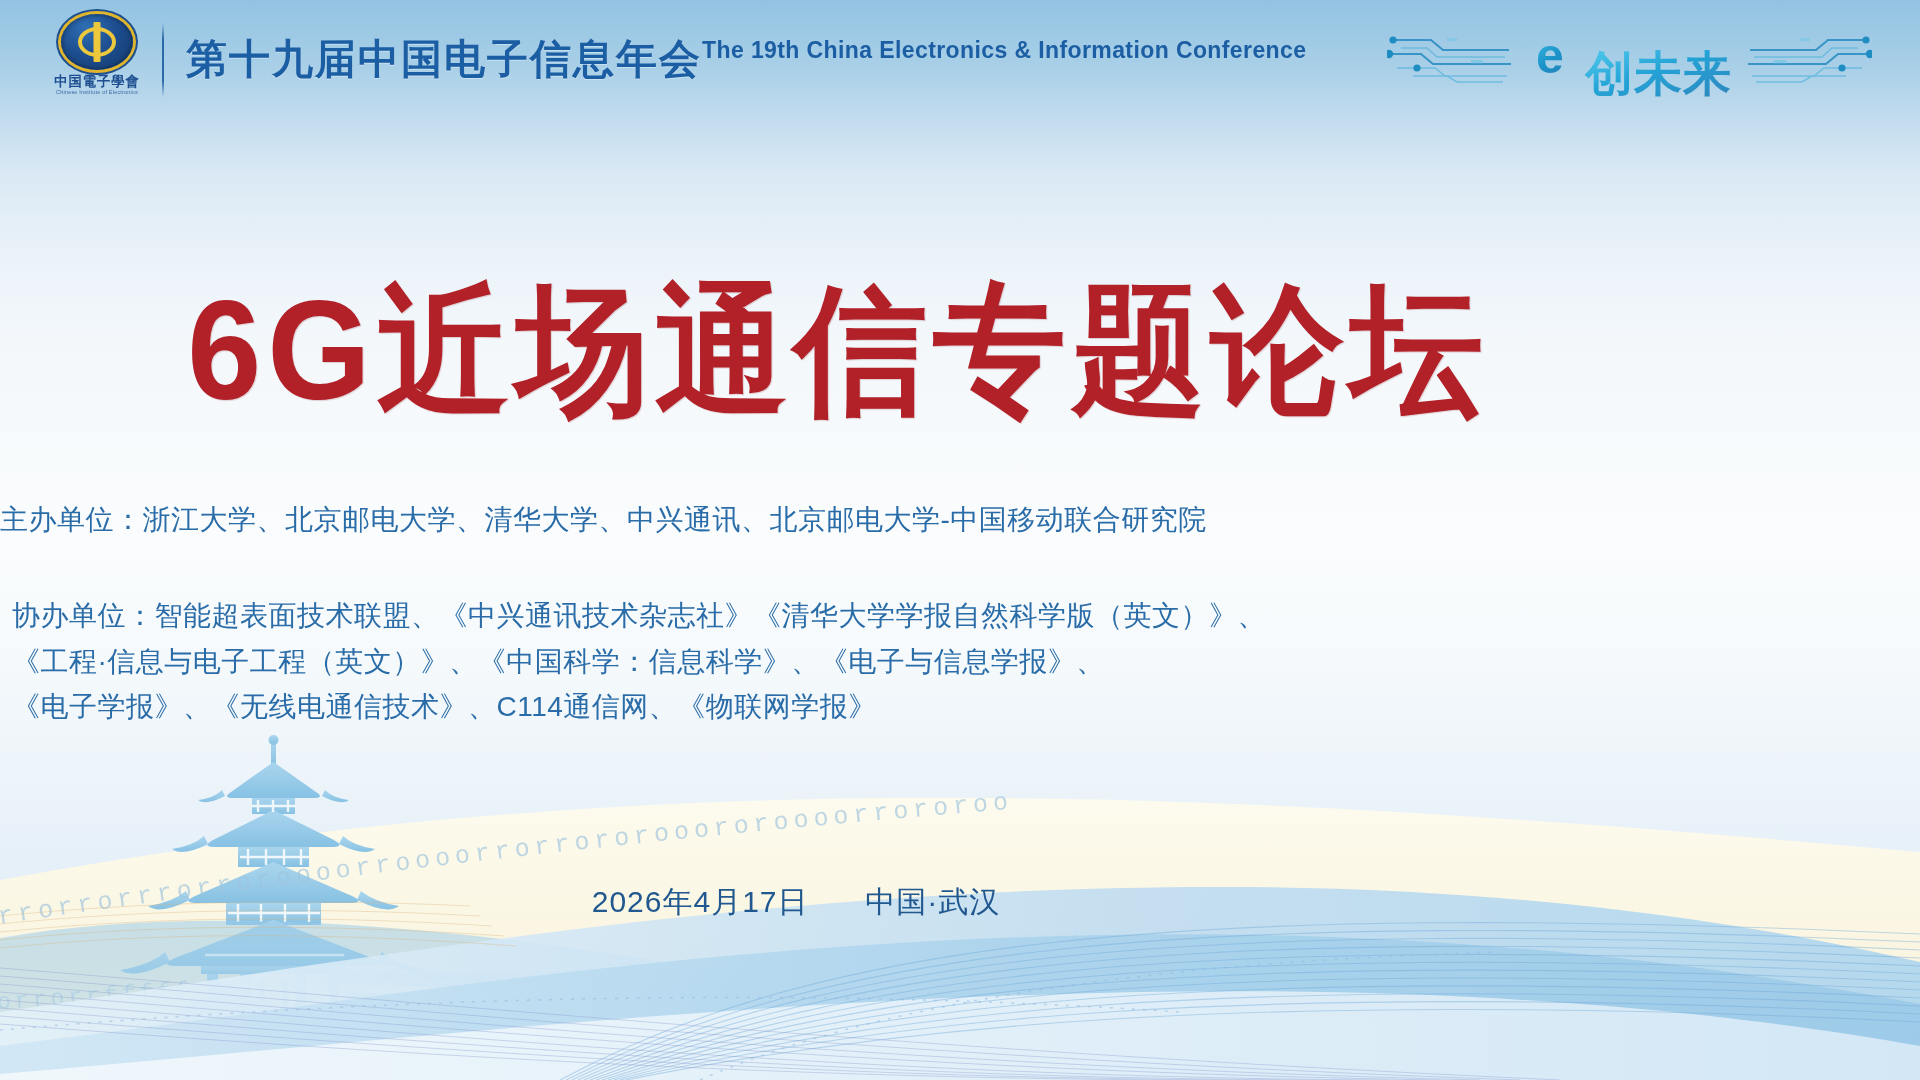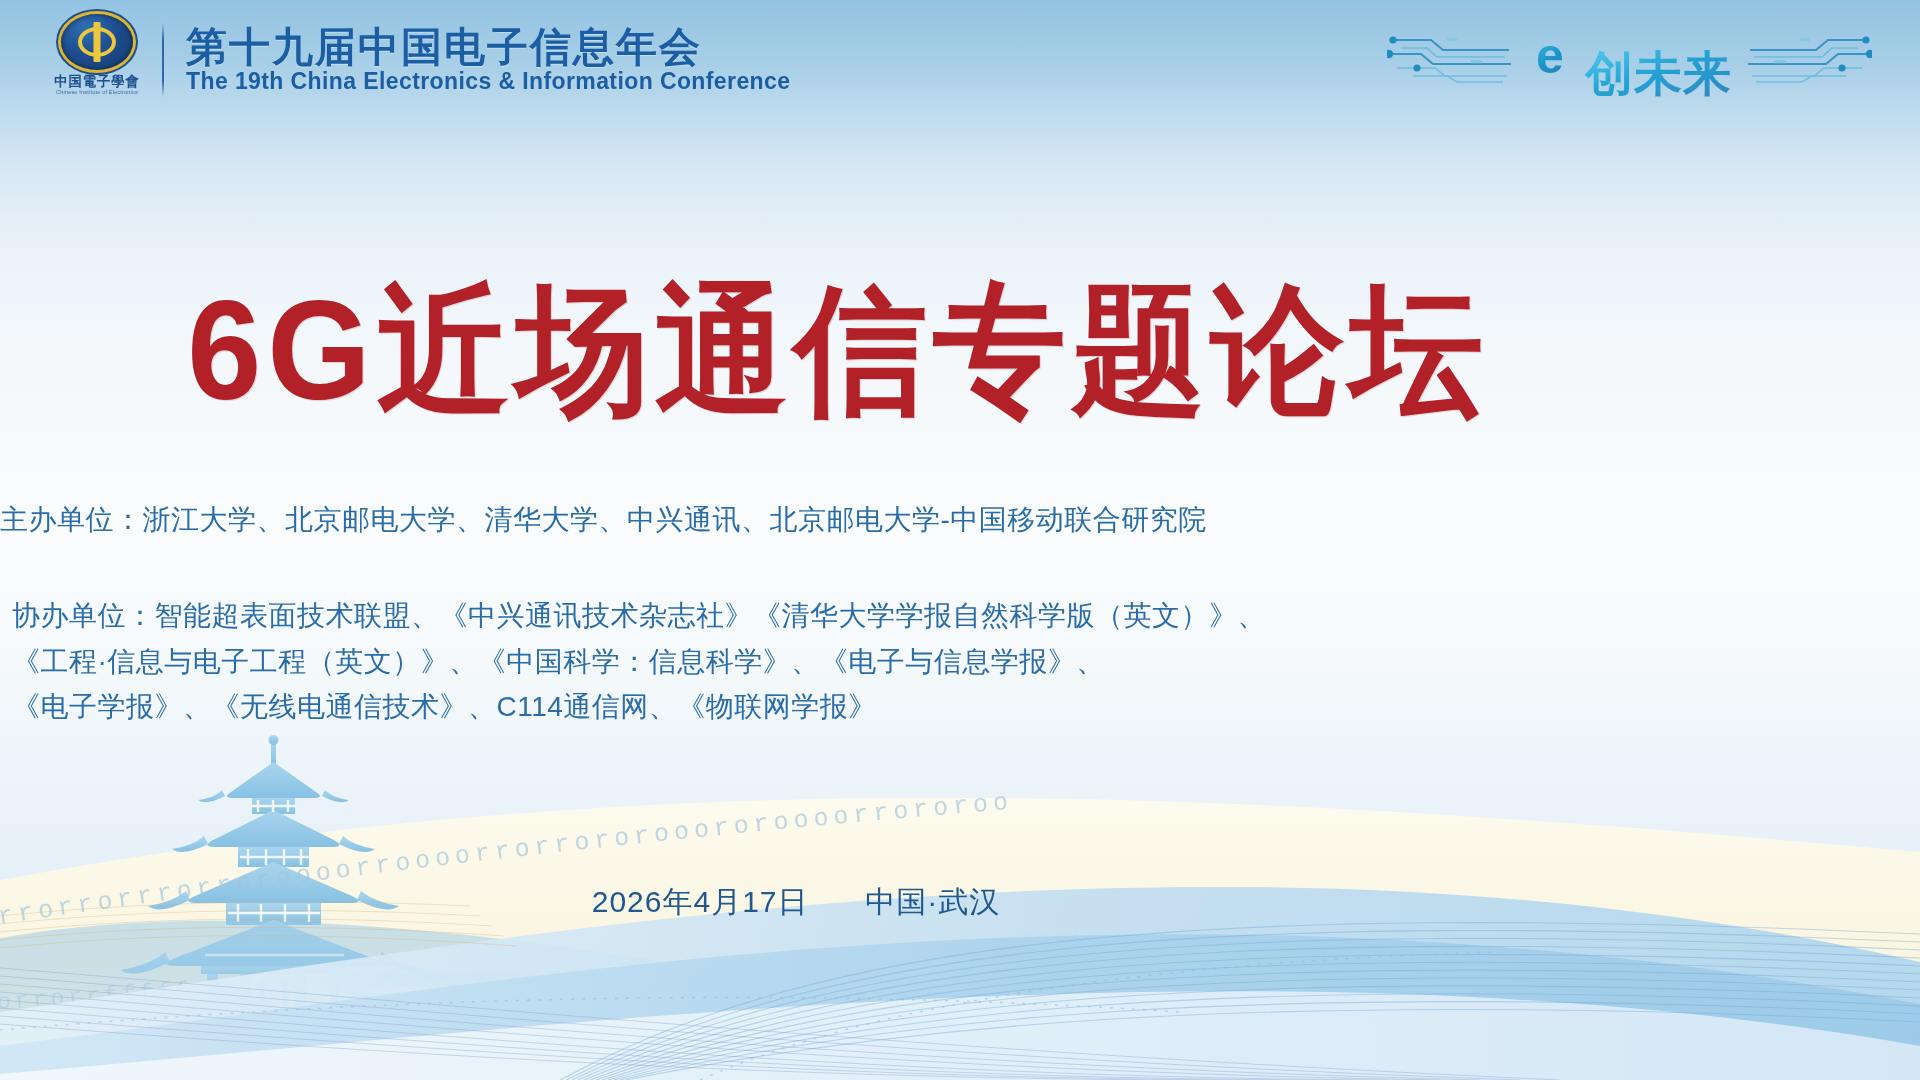--- a/index.html
+++ b/index.html
@@ -91,21 +91,21 @@
     letter-spacing:.2px; line-height:1;
     white-space:nowrap;
   }
 
   .hdr-divider {
     width:2px; height:74px;
     background:linear-gradient(180deg,rgba(29,78,143,0) 0%,#2b6aa8 22%,#2b6aa8 78%,rgba(29,78,143,0) 100%);
     margin:0 22px 0 20px;
   }
 
-  .hdr-titles { display:flex; flex-direction:column; justify-content:center; }
+  .hdr-titles { display:flex; flex-direction:row; justify-content:center; }
   .hdr-cn {
     font-size:41px; font-weight:bold; color:#1c5ea3;
     letter-spacing:2px; line-height:1.05;
     white-space:nowrap;
     text-shadow:0 1px 0 rgba(255,255,255,.35);
   }
   .hdr-en {
     font-size:23px; font-weight:bold; color:#1c5ea3;
     letter-spacing:.4px; line-height:1.1;
     white-space:nowrap;

